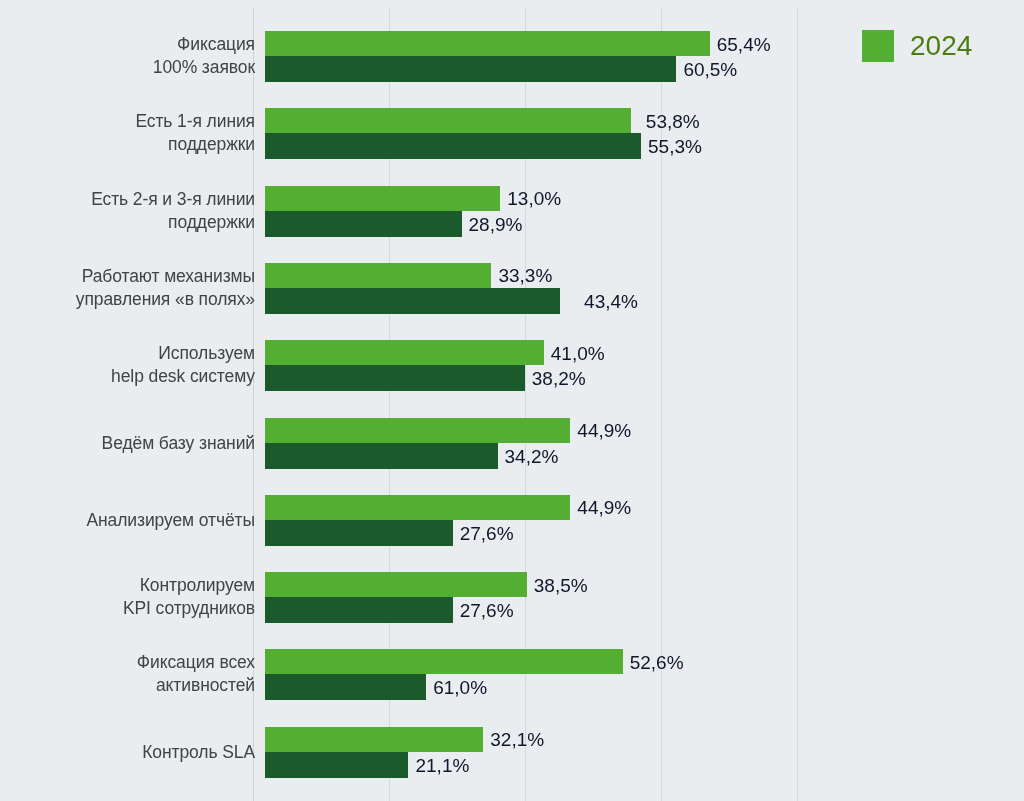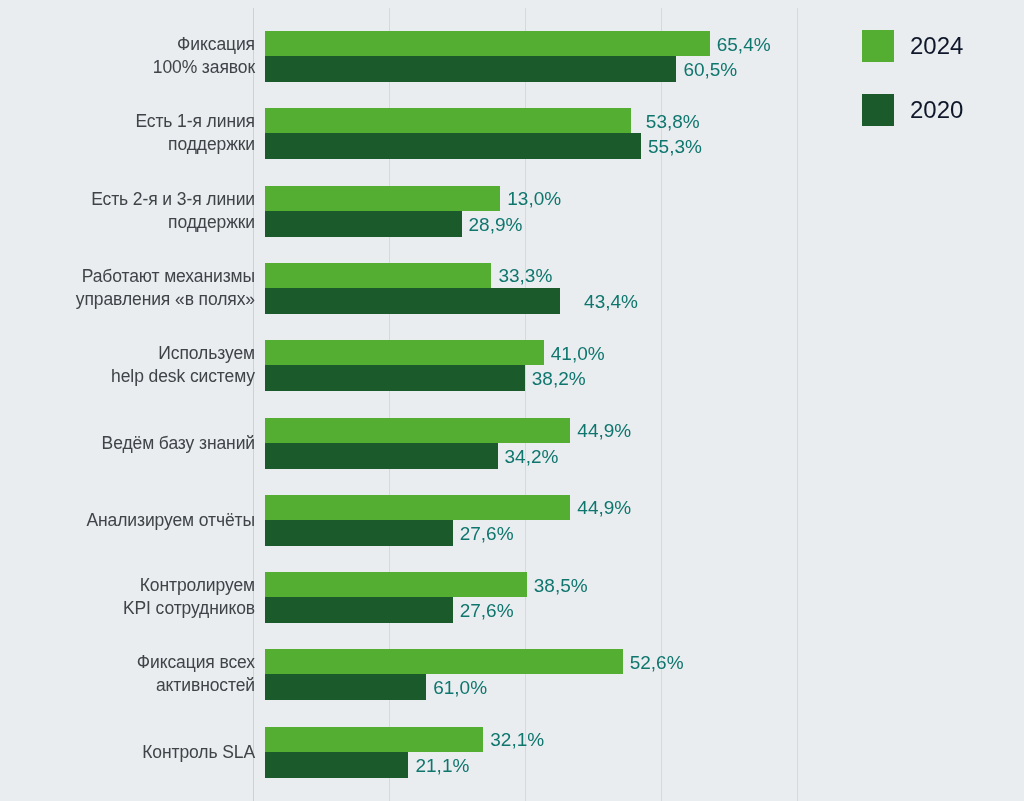--- a/index.html
+++ b/index.html
@@ -86,21 +86,21 @@
   }
   .bar.y2024 { background: #53ae31; }
   .bar.y2020 { background: #1b5a2b; }
 
   .bar-value {
     position: absolute;
     top: 50%;
     transform: translateY(-50%);
     font-size: 19px;
     line-height: 19px;
-    color: #0f766e;
+    color: #0f172a;
     white-space: nowrap;
     padding-left: 7px;
   }
 
   
   #legend {
     position: absolute;
     left: 862px;
     top: 14px;
     width: 150px;
@@ -112,22 +112,22 @@
   }
   .legend-swatch {
     width: 32px;
     height: 32px;
     flex: 0 0 32px;
   }
   .legend-swatch.y2024 { background: #53ae31; }
   .legend-swatch.y2020 { background: #1b5a2b; }
   .legend-label {
     margin-left: 16px;
-    font-size: 24px;
-    color: #0f172a;
+    font-size: 28px;
+    color: #4d7c0f;
   }
 </style>
 </head>
 <body>
 
 <div id="chart-root">
 
   <div id="plot-area">
       <div class="gridline axis-line" style="left: 0px;"></div>
       <div class="gridline" style="left: 136px;"></div>
@@ -274,19 +274,15 @@
           </div>
         </div>
       </div>
     </div>
 
   <div id="legend">
       <div class="legend-item">
         <span class="legend-swatch y2024" style="background: rgb(83, 174, 49);"></span>
         <span class="legend-label">2024</span>
       </div>
-      <div class="legend-item">
-        <span class="legend-swatch y2020" style="background: rgb(27, 90, 43);"></span>
-        <span class="legend-label">2020</span>
-      </div>
     </div>
 
 </div>
 
 </body></html>

